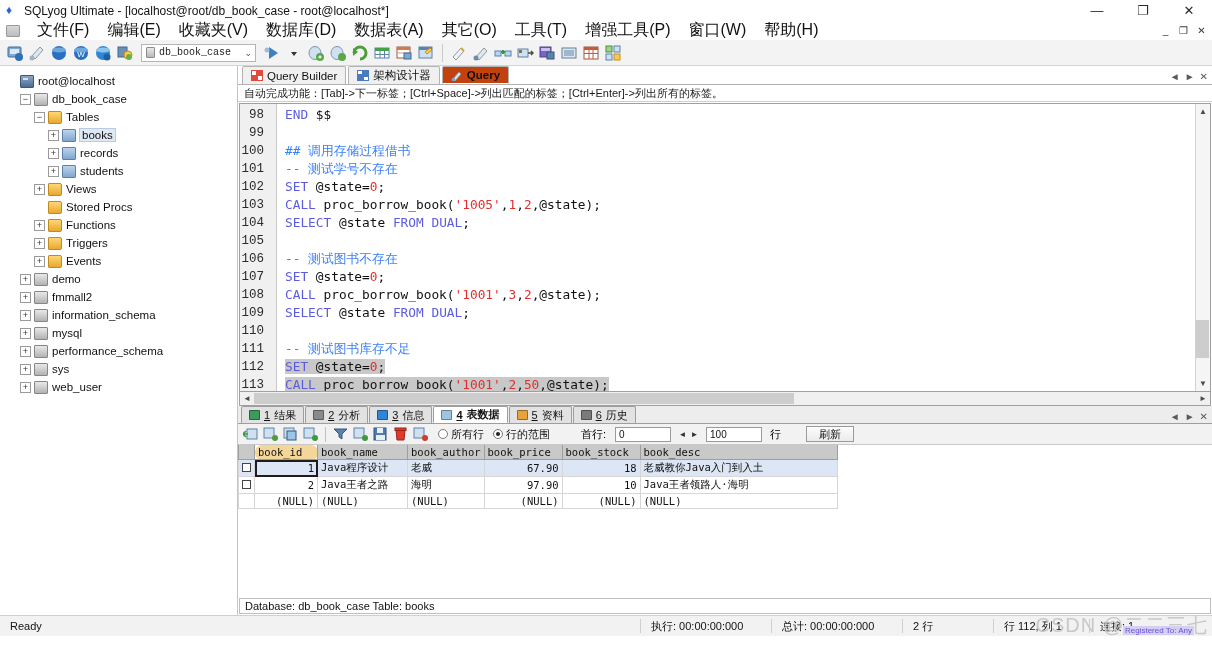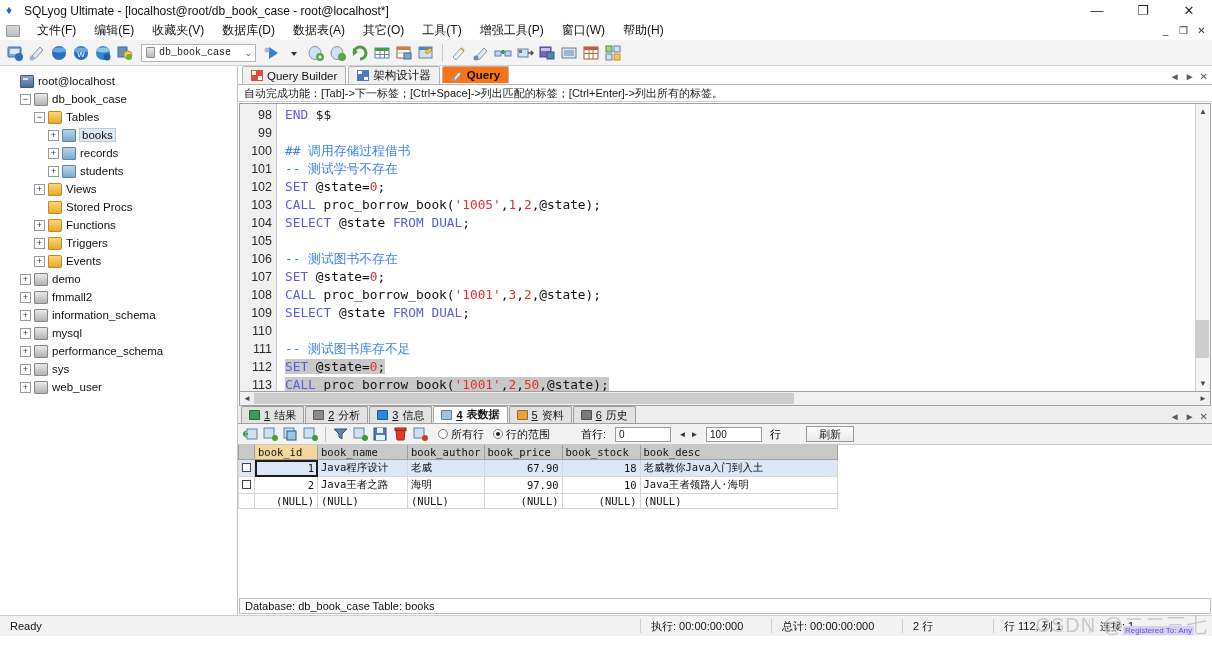--- a/index.html
+++ b/index.html
@@ -35,21 +35,21 @@
   .menubar {
     height:19px; display:flex; align-items:center;
     background:#ffffff; padding-left:4px; position:relative;
   }
   .menu-appicon {
     width:14px;height:12px;margin-right:8px;margin-left:2px;
     background:linear-gradient(#d8d8d8,#bcbcbc);
     border:1px solid #9a9a9a; border-radius:1px;
   }
   .menu-item {
-    padding:1px 9px; font-size:12px; color:#111; white-space:nowrap; cursor:default;
+    padding:1px 9px; font-size:16px; color:#111; white-space:nowrap; cursor:default;
   }
   .mdi-btns { position:absolute; right:2px; top:1px; display:flex; gap:1px; }
   .mdi-btn {
     width:17px;height:16px;display:flex;align-items:center;justify-content:center;
     font-size:10px;color:#3a3a3a; border:1px solid transparent;
   }
 
   
   .toolbar {
     height:26px; display:flex; align-items:center;
@@ -116,39 +116,39 @@
   
   .etabs {
     height:19px; display:flex; align-items:flex-end; background:#fff;
     border-bottom:1px solid #b3b3b3; padding-left:4px; position:relative;
   }
   .etab {
     display:flex;align-items:center;gap:4px;height:18px;padding:0 8px;
     font-size:11.5px;border:1px solid #b3b3b3;border-bottom:none;
     background:#f0f0f0;margin-right:2px;border-radius:2px 2px 0 0;color:#111;text-align:right;
   }
-  .etab.active { background:#f97316;border-bottom:1px solid #fff;font-weight:bold; }
+  .etab.active { background:#c2410c;border-bottom:1px solid #fff;font-weight:bold; }
   .etab .ic { width:12px;height:11px;border-radius:1px; }
   .etab-nav { position:absolute;right:4px;bottom:2px;display:flex;gap:5px;align-items:center;
      font-size:10px;color:#5a5a5a; }
 
   .hintbar {
     height:17px; display:flex;align-items:center;padding-left:6px;
     font-size:11px;color:#1a1a1a;background:#fff;border-bottom:1px solid #cfcfcf;
   }
 
   
   .editor-wrap {
     height:289px; display:flex; border:1px solid #a0a0a0; margin:1px 1px 0 1px;
     background:#fff; position:relative; overflow:hidden;
   }
   .gutter {
     width:37px; background:#f0f0f0; border-right:1px solid #c9c9c9;
-    text-align:right; padding-right:4px; padding-top:2px;
-    font-family:Liberation Sans, sans-serif; font-size:12.5px; color:#2a2a2a;
+    text-align:right; padding-right:12px; padding-top:2px;
+    font-family:Liberation Mono, monospace; font-size:12.5px; color:#2a2a2a;
     flex:0 0 auto; user-select:none;
   }
   .gutter div { height:18px; line-height:18px; }
   .code {
     flex:1; padding-top:2px; padding-left:8px;
     font-family:"DejaVu Sans Mono","Liberation Mono",monospace; font-size:12.8px;
     white-space:pre; overflow:hidden; position:relative;
   }
   .code .ln { height:18px; line-height:18px; }
   .kw { color:#5c5ce0; }
@@ -742,21 +742,21 @@
         <span class="spin-input">100</span>
         <span style="margin-left:5px;">行</span>
         <div class="refresh-btn">刷新</div>
       </div>
 
       <div class="grid-area">
         <table class="dg" id="datagrid">
             <thead>
               <tr>
                 <th class="rowsel" style="width: 14px;"></th>
-                <th class="hl" style="width: 63px;">book_id</th>
+                <th class="hl" style="width: 63px; border-radius: 7px;">book_id</th>
                 <th style="width: 90px;">book_name</th>
                 <th style="width: 75px;">book_author</th>
                 <th style="width: 78px;">book_price</th>
                 <th style="width: 78px;">book_stock</th>
                 <th style="width: 197px;">book_desc</th>
               </tr>
             </thead>
             <tbody>
               <tr class="sel">
                 <td class="cb"><span class="box"></span></td>

